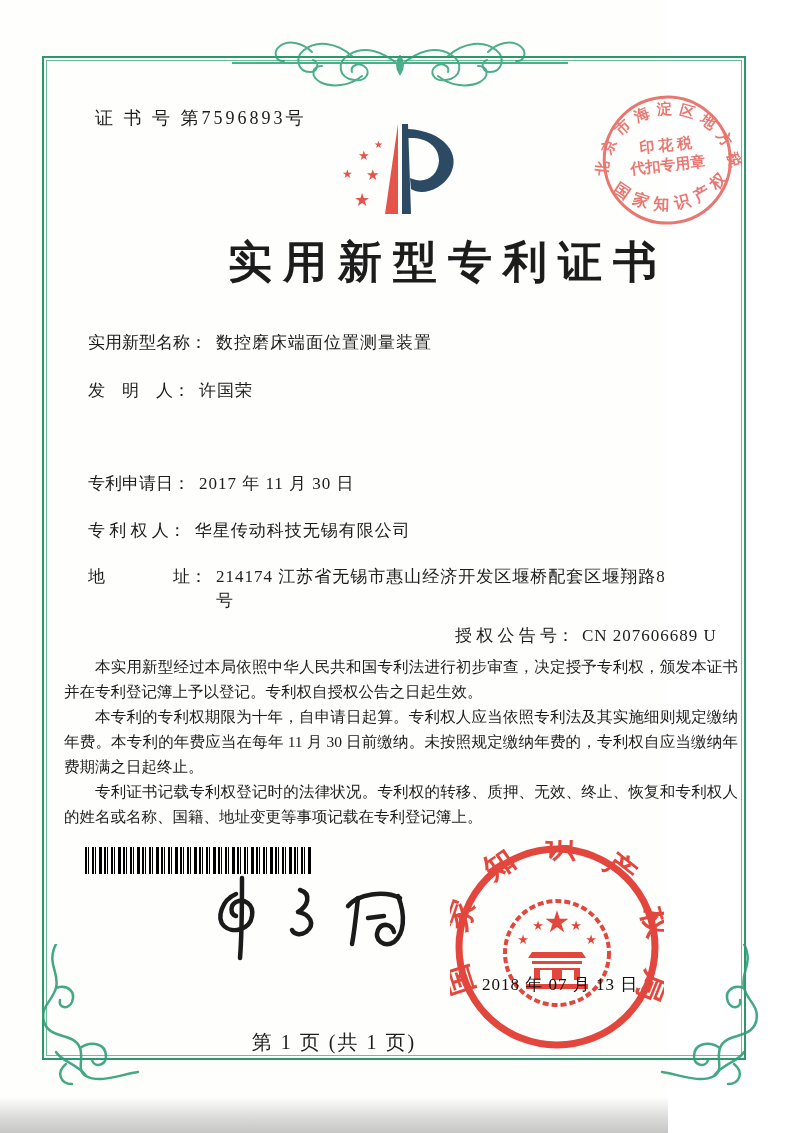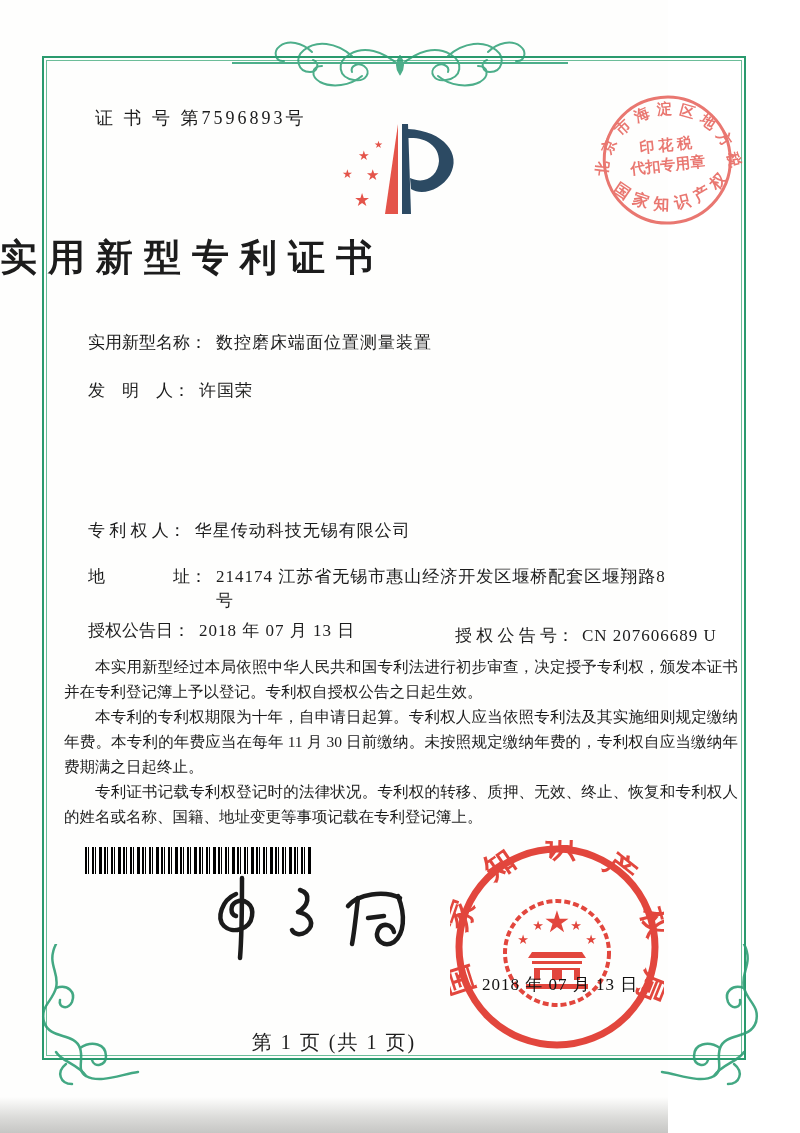--- a/index.html
+++ b/index.html
@@ -10,21 +10,21 @@
   #frame{position:absolute;left:42px;top:56px;width:700px;height:1000px;border:2px solid #2a9a6e;}
   #frame::after{content:"";position:absolute;inset:2px;border:1px solid #6cbd99;}
 
   .orn{position:absolute;pointer-events:none;}
 
   #cert-no{position:absolute;left:95px;top:106px;font-size:18px;letter-spacing:3px;}
 
   #tax-stamp{position:absolute;left:590px;top:86px;width:156px;height:162px;opacity:.8;transform:rotate(-6deg);}
   #logo{position:absolute;left:330px;top:116px;width:156px;height:120px;}
 
-  #title{position:absolute;left:0;right:0;top:233px;text-align:left;font-size:37px;font-weight:bold;letter-spacing:11px;}
+  #title{position:absolute;left:0;right:0;top:233px;text-align:right;font-size:44px;font-weight:bold;letter-spacing:11px;}
 
   .row{position:absolute;left:88px;width:640px;font-size:17px;white-space:nowrap;}
   .row .lbl{display:inline-block;}
   .row .val{margin-left:9px;letter-spacing:1px;}
   #r1{top:331px}#r2{top:379px}#r3{top:426px}#r4{top:472px}#r5{top:519px}
   #r6{top:565px}
   #r6 .val{display:inline-block;vertical-align:top;white-space:pre-line;max-width:540px;line-height:24px;}
   #r7{top:619px}
   #grant-no{position:absolute;left:455px;top:624px;font-size:17px;white-space:nowrap;}
   #grant-no .val{margin-left:8px;letter-spacing:1px;}
@@ -125,29 +125,29 @@
   </svg>
 
   <div id="title">实用新型专利证书</div>
 
   <div class="row" id="r2">
     <span class="lbl">发　明　人：</span><span class="val">许国荣</span>
   </div>
   <div class="row" id="r1">
     <span class="lbl">实用新型名称：</span><span class="val">数控磨床端面位置测量装置</span>
   </div>
+  <div class="row" id="r4">
+    <span class="lbl">专利申请日：</span><span class="val">2017 年 11 月 30 日</span>
+  </div>
   <div class="row" id="r5">
     <span class="lbl">专 利 权 人：</span><span class="val">华星传动科技无锡有限公司</span>
   </div>
   <div class="row" id="r6">
     <span class="lbl">地　　　　址：</span><span class="val">214174 江苏省无锡市惠山经济开发区堰桥配套区堰翔路8
 号</span>
-  </div>
-  <div class="row" id="r7">
-    <span class="lbl">授权公告日：</span><span class="val">2018 年 07 月 13 日</span>
   </div>
   <div id="grant-no">
     <span class="lbl">授 权 公 告 号：</span><span class="val">CN 207606689 U</span>
   </div>
 
   <div id="legal">
     <p>本实用新型经过本局依照中华人民共和国专利法进行初步审查，决定授予专利权，颁发本证书并在专利登记簿上予以登记。专利权自授权公告之日起生效。</p>
     <p>本专利的专利权期限为十年，自申请日起算。专利权人应当依照专利法及其实施细则规定缴纳年费。本专利的年费应当在每年 11 月 30 日前缴纳。未按照规定缴纳年费的，专利权自应当缴纳年费期满之日起终止。</p>
     <p>专利证书记载专利权登记时的法律状况。专利权的转移、质押、无效、终止、恢复和专利权人的姓名或名称、国籍、地址变更等事项记载在专利登记簿上。</p>
   </div>

